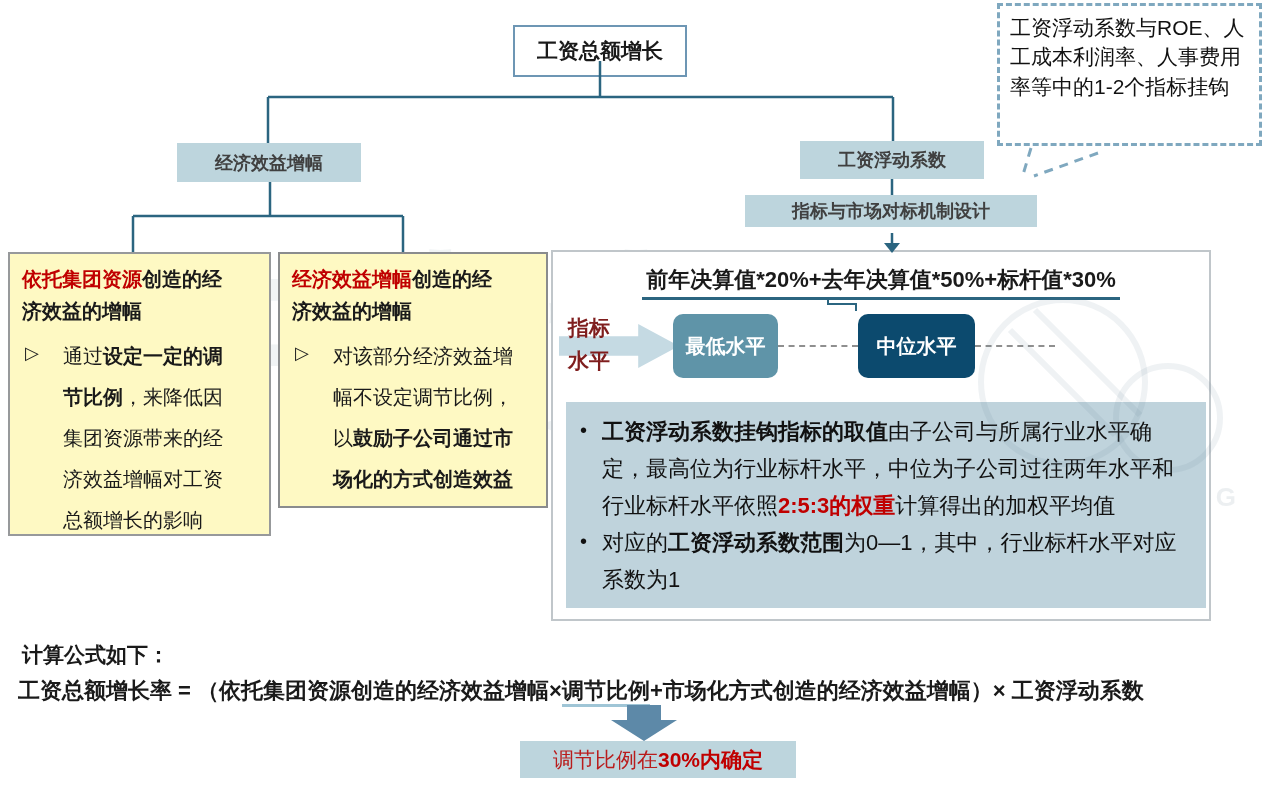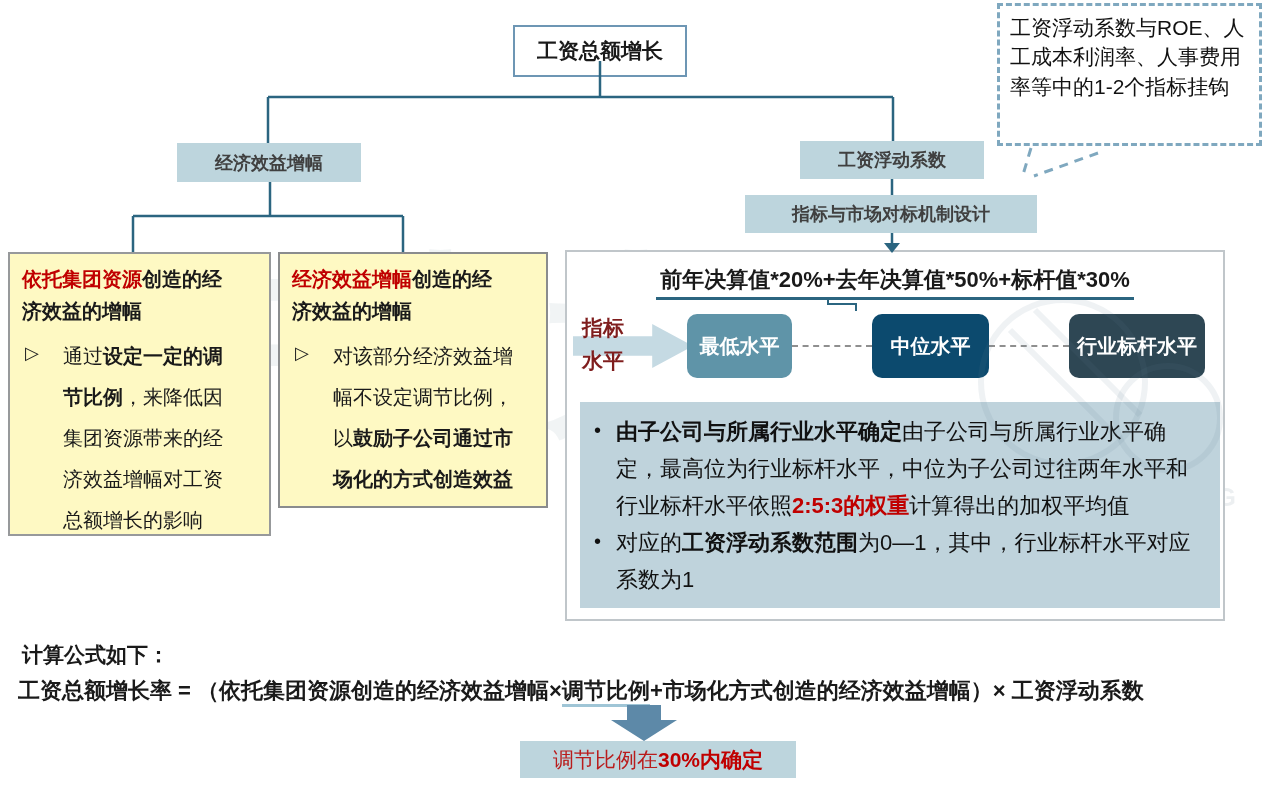--- a/index.html
+++ b/index.html
@@ -23,21 +23,21 @@
   
   .node{display:flex; align-items:center; justify-content:center; z-index:2; box-sizing:border-box;}
   .root-box{
     left:513px; top:25px; width:174px; height:52px;
     border:2px solid #6d96b4; background:#fff;
     font-weight:bold; font-size:21px;
   }
   .hlabel{ font-weight:bold; font-size:18px; color:#404040; }
   .h-econ{left:177px; top:143px; width:184px; height:39px;}
   .h-coef{left:800px; top:141px; width:184px; height:38px;}
-  .h-bench{left:745px; top:195px; width:292px; height:38px;}
+  .h-bench{left:745px; top:195px; width:292px; height:32px;}
   
   .callout{
     left:997px; top:3px; width:265px; height:143px; z-index:2; box-sizing:border-box;
     border:3px dashed #7fa8bf; background:#fff; padding:7px 10px;
     font-size:21px; line-height:1.4; font-weight:500; color:#111;
   }
   
   .lbox{
     z-index:2; box-sizing:border-box; background:#fef9c3;
     border:2px solid #97999b; padding:9px 16px 6px 12px;
@@ -47,21 +47,21 @@
   .lbox-title{font-size:20px; font-weight:bold; line-height:1.6; max-width:216px;}
   .red{color:#c00000;}
   .lbox-bullet{display:flex; margin-top:9px;}
   .lbox-bullet .mk{width:38px; font-size:18px; padding-left:3px; padding-top:6px; color:#222;}
   .lbox-bullet .tx{font-size:20px; line-height:2.05;}
   .lbox1 .tx{width:172px;}
   .lbox2 .tx{width:194px;}
   .b{font-weight:bold;}
   
   .panel{
-    left:565px; top:250px; width:660px; height:371px; z-index:2; box-sizing:border-box;
+    left:551px; top:250px; width:660px; height:371px; z-index:2; box-sizing:border-box;
     background:#fff; border:2px solid #c0c6ca;
   }
   .panel-formula-row{position:absolute; left:0; top:13px; width:100%; text-align:center;}
   .panel-formula{
     display:inline-block; font-size:22px; font-weight:bold;
     border-bottom:3px solid #2b6580; padding:0 4px 2px 4px;
   }
   .axis-wrap{position:absolute; left:6px; top:60px; width:120px; height:66px;}
   .axis-arrow{
     position:absolute; left:0; top:12px; width:120px; height:44px;
@@ -176,29 +176,28 @@
     <div class="axis-wrap">
       <div class="axis-arrow" style="background-color: rgb(197, 218, 227);"></div>
       <div class="axis-text">
         <div>指标</div>
         <div>水平</div>
       </div>
     </div>
 
     <div class="level lvl0" style="background-color: rgb(95, 148, 168);">最低水平</div>
     <div class="level lvl1" style="background-color: #0c4a6e;">中位水平</div>
-    <div class="level lvl2" style="background-color: rgb(46, 71, 84);">行业标杆水平</div>
     <div class="dashline dash0"></div>
     <div class="dashline dash1"></div>
 
     <div class="notes" style="background-color: rgb(191, 211, 220);">
       <div class="note-row">
         <span class="mk">•</span>
         <span class="tx">
-          <span class="b">由子公司与所属行业水平确定</span><span>由子公司与所属行业水平确定，最高位为行业标杆水平，中位为子公司过往两年水平和行业标杆水平依照</span><span class="b red">2:5:3的权重</span><span>计算得出的加权平均值</span>
+          <span class="b">工资浮动系数挂钩指标的取值</span><span>由子公司与所属行业水平确定，最高位为行业标杆水平，中位为子公司过往两年水平和行业标杆水平依照</span><span class="b red">2:5:3的权重</span><span>计算得出的加权平均值</span>
         </span>
       </div>
       <div class="note-row">
         <span class="mk">•</span>
         <span class="tx">
           <span>对应的</span><span class="b">工资浮动系数范围</span><span>为0—1，其中，行业标杆水平对应系数为1</span>
         </span>
       </div>
     </div>
   </div>

